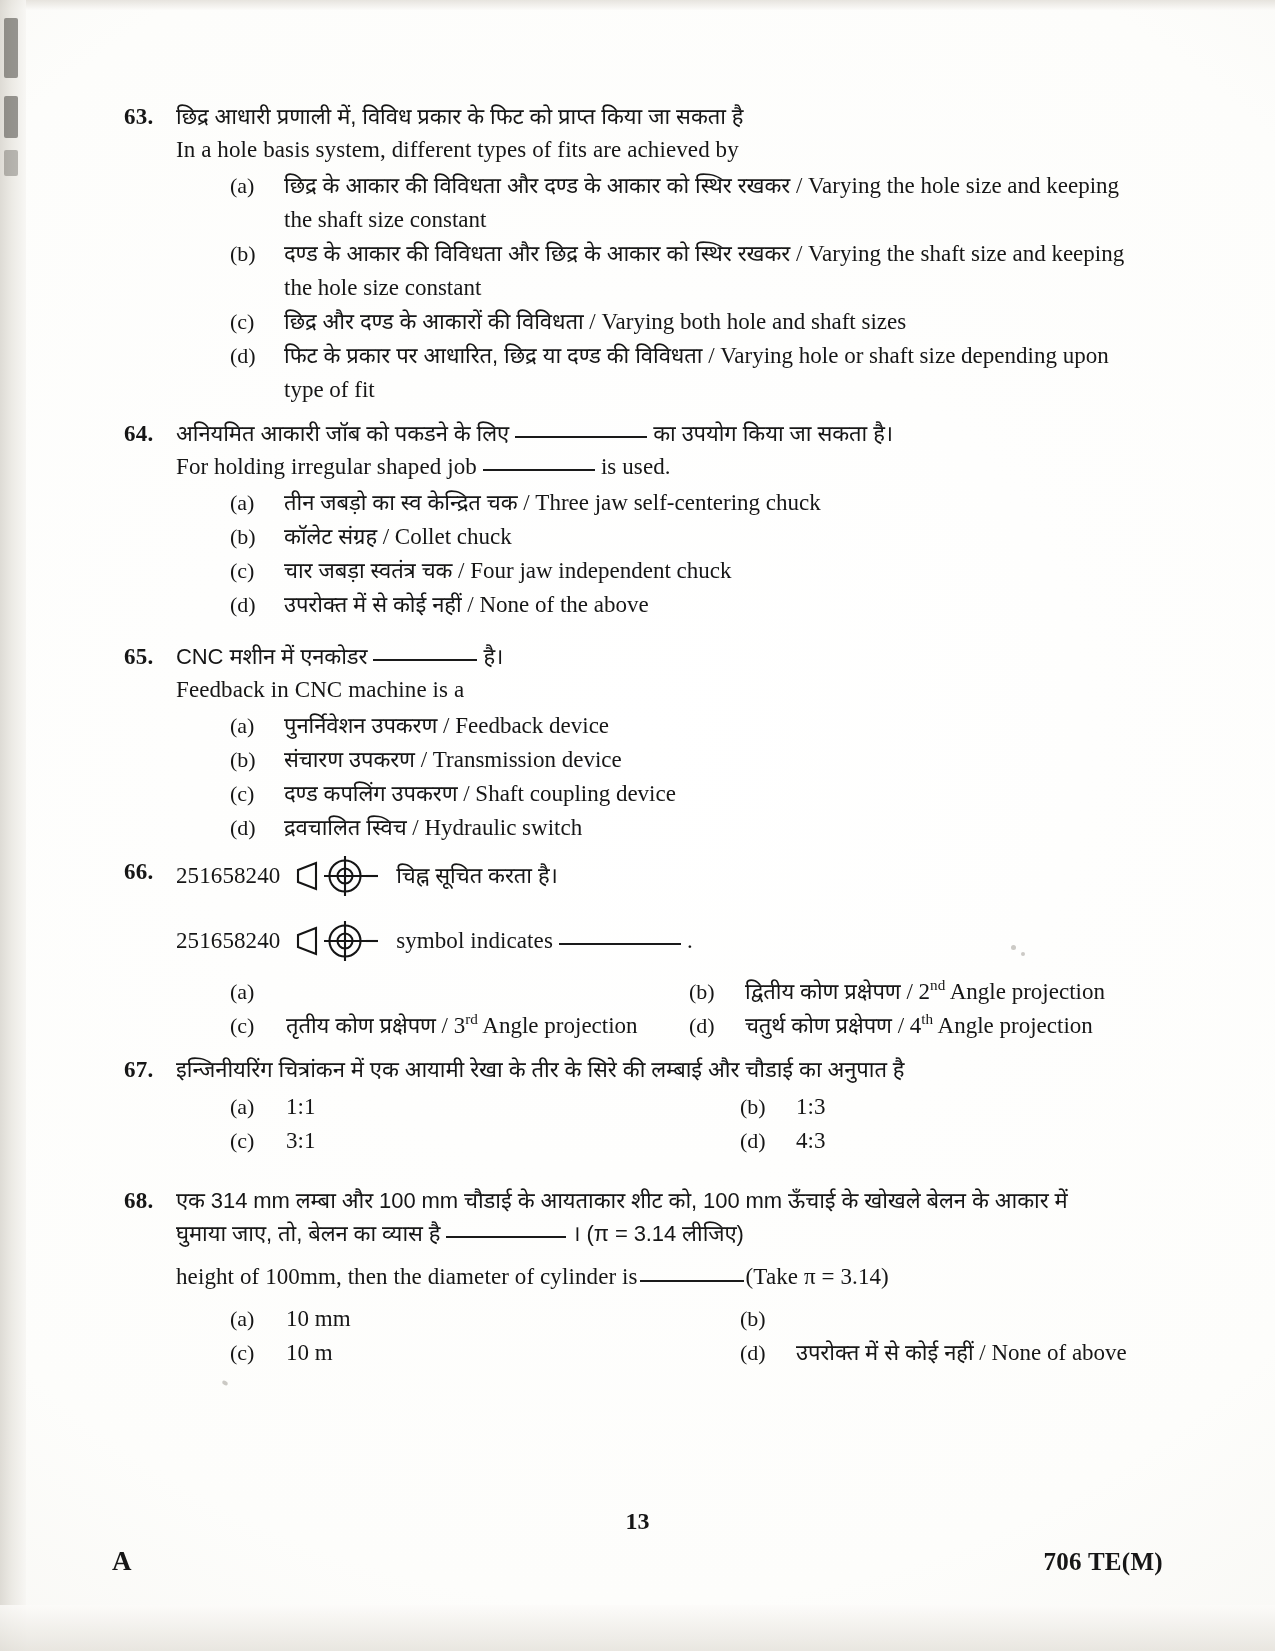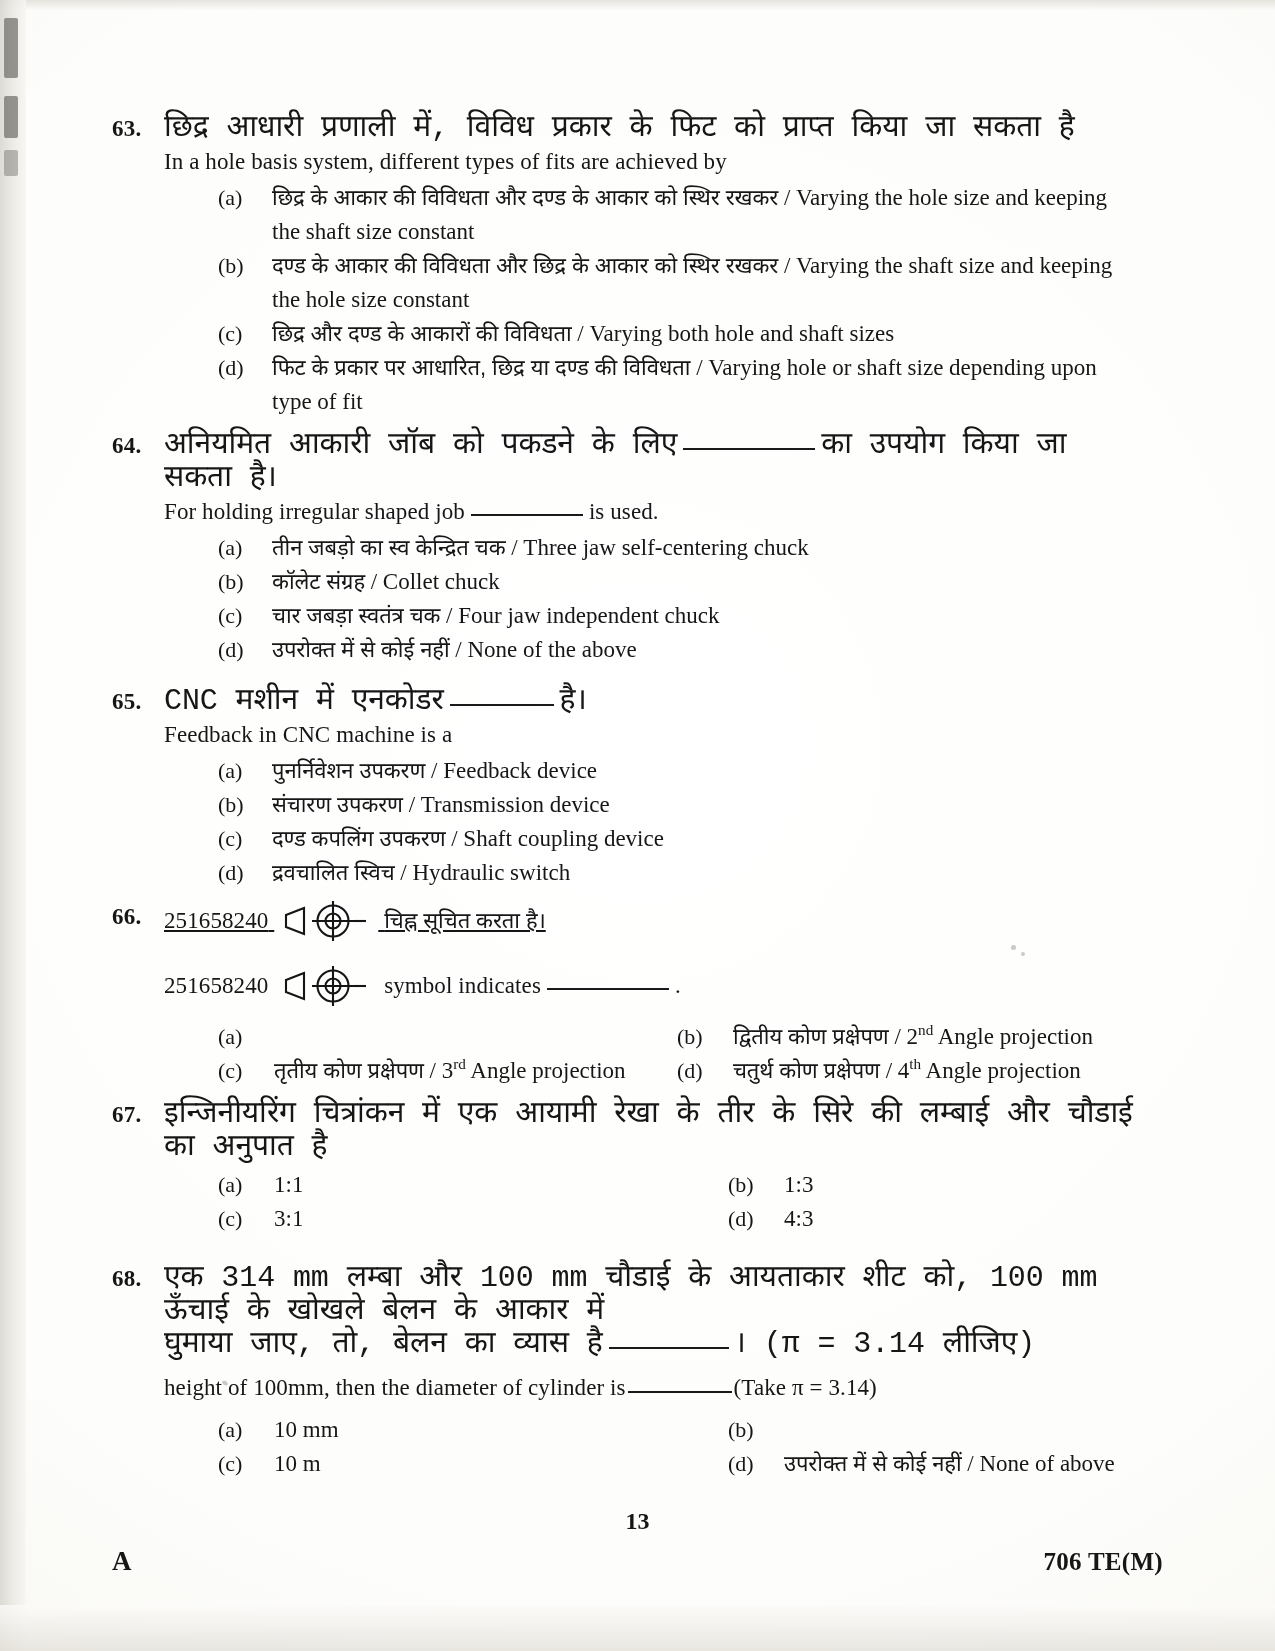--- a/index.html
+++ b/index.html
@@ -50,45 +50,44 @@
   }
   .scan-edge-bottom {
     position: absolute;
     left: 0; bottom: 0; right: 0; height: 46px;
     background: linear-gradient(to top, #e4e1da, #fcfbf9);
     opacity: .8;
   }
 
   .content {
     position: absolute;
-    left: 112px;
+    left: 124px;
     top: 100px;
     width: 1024px;
-    margin-top: 12px;
   }
 
   
   .q {
     display: flex;
     align-items: flex-start;
   }
   .q-num {
     width: 52px;
     flex: 0 0 52px;
     font-weight: bold;
     font-size: 23px;
     line-height: 34px;
     letter-spacing: .2px;
   }
   .q-body { flex: 1 1 auto; }
 
   .stem-hi {
-    font-size: 30px;
+    font-size: 22px;
     line-height: 33px;
-    font-family: Liberation Mono, monospace;
+    font-family: Liberation Sans, sans-serif;
     letter-spacing: -0.1px;
   }
   .stem-en {
     font-size: 23px;
     line-height: 34px;
     letter-spacing: .1px;
   }
 
   
   .opts { margin-top: 2px; }
@@ -286,21 +285,21 @@
           </div>
         </div>
       </div>
     </div>
 
     <div class="spacer-sm"></div>
 
     <div class="q">
       <div class="q-num">66.</div>
       <div class="q-body">
-        <div class="stem-en" style="line-height:40px;text-decoration:underline;">
+        <div class="stem-en" style="line-height:40px;">
           <span>251658240</span>
           <span class="proj-sym">
             <svg width="92" height="42" viewBox="0 0 92 42" xmlns="http://www.w3.org/2000/svg">
               <g fill="none" stroke="#151515" stroke-width="2.1">
 
                 <path d="M22 8 L4 15 L4 27 L22 34 Z"></path>
 
                 <circle cx="51" cy="21" r="15.5"></circle>
                 <circle cx="51" cy="21" r="7.5"></circle>
 

